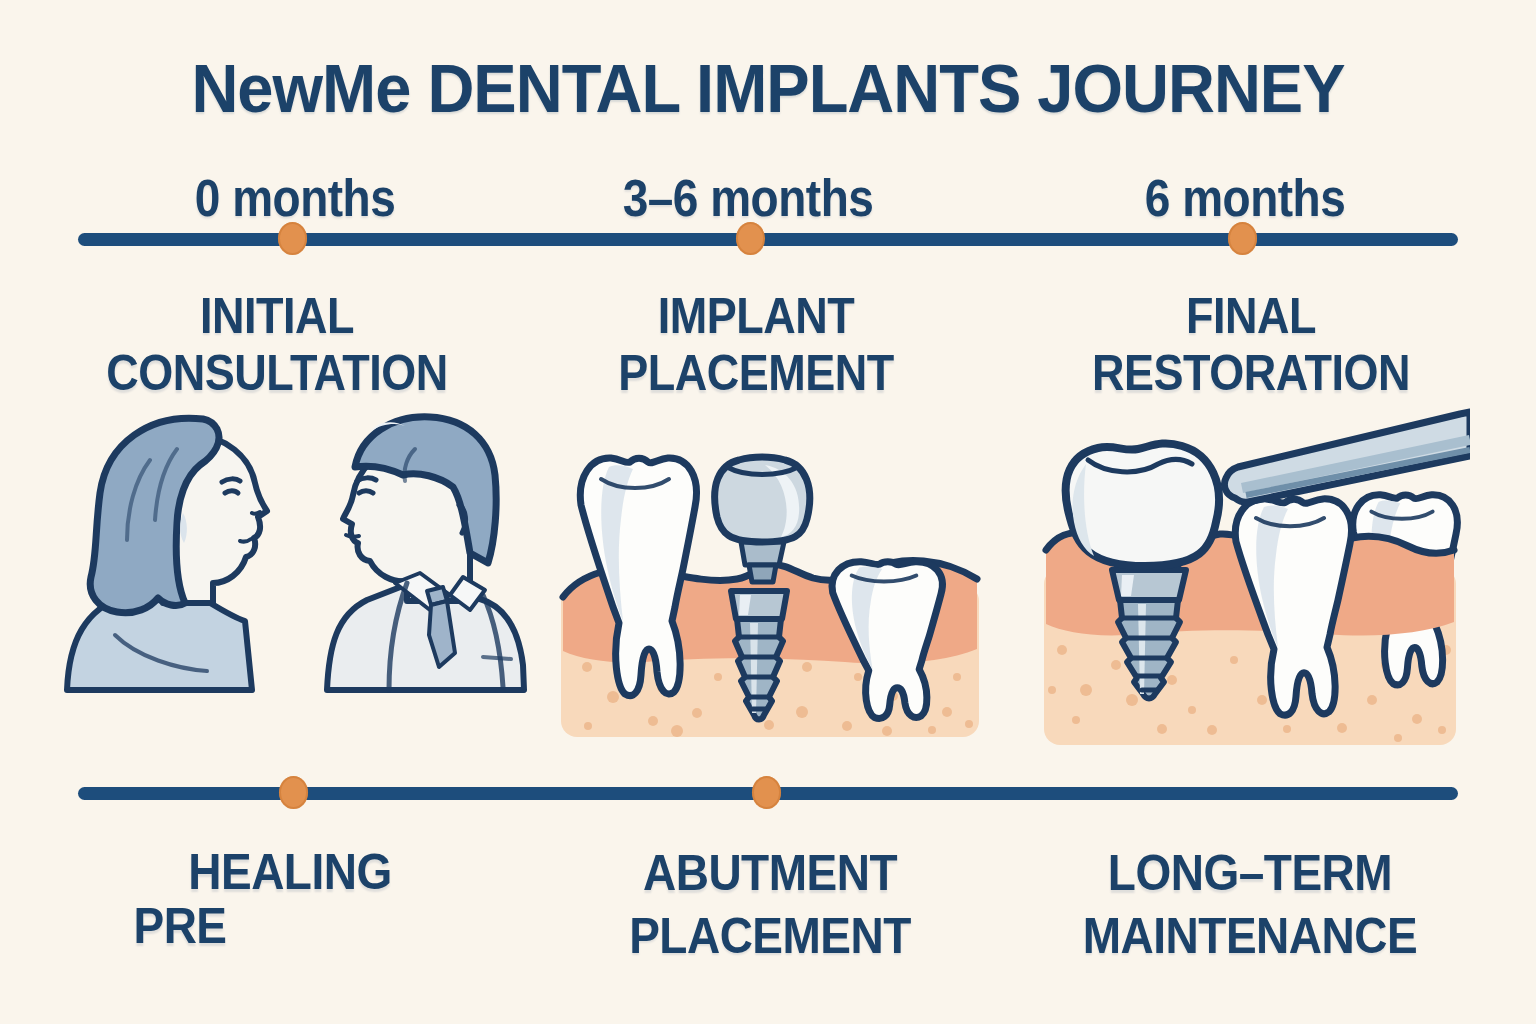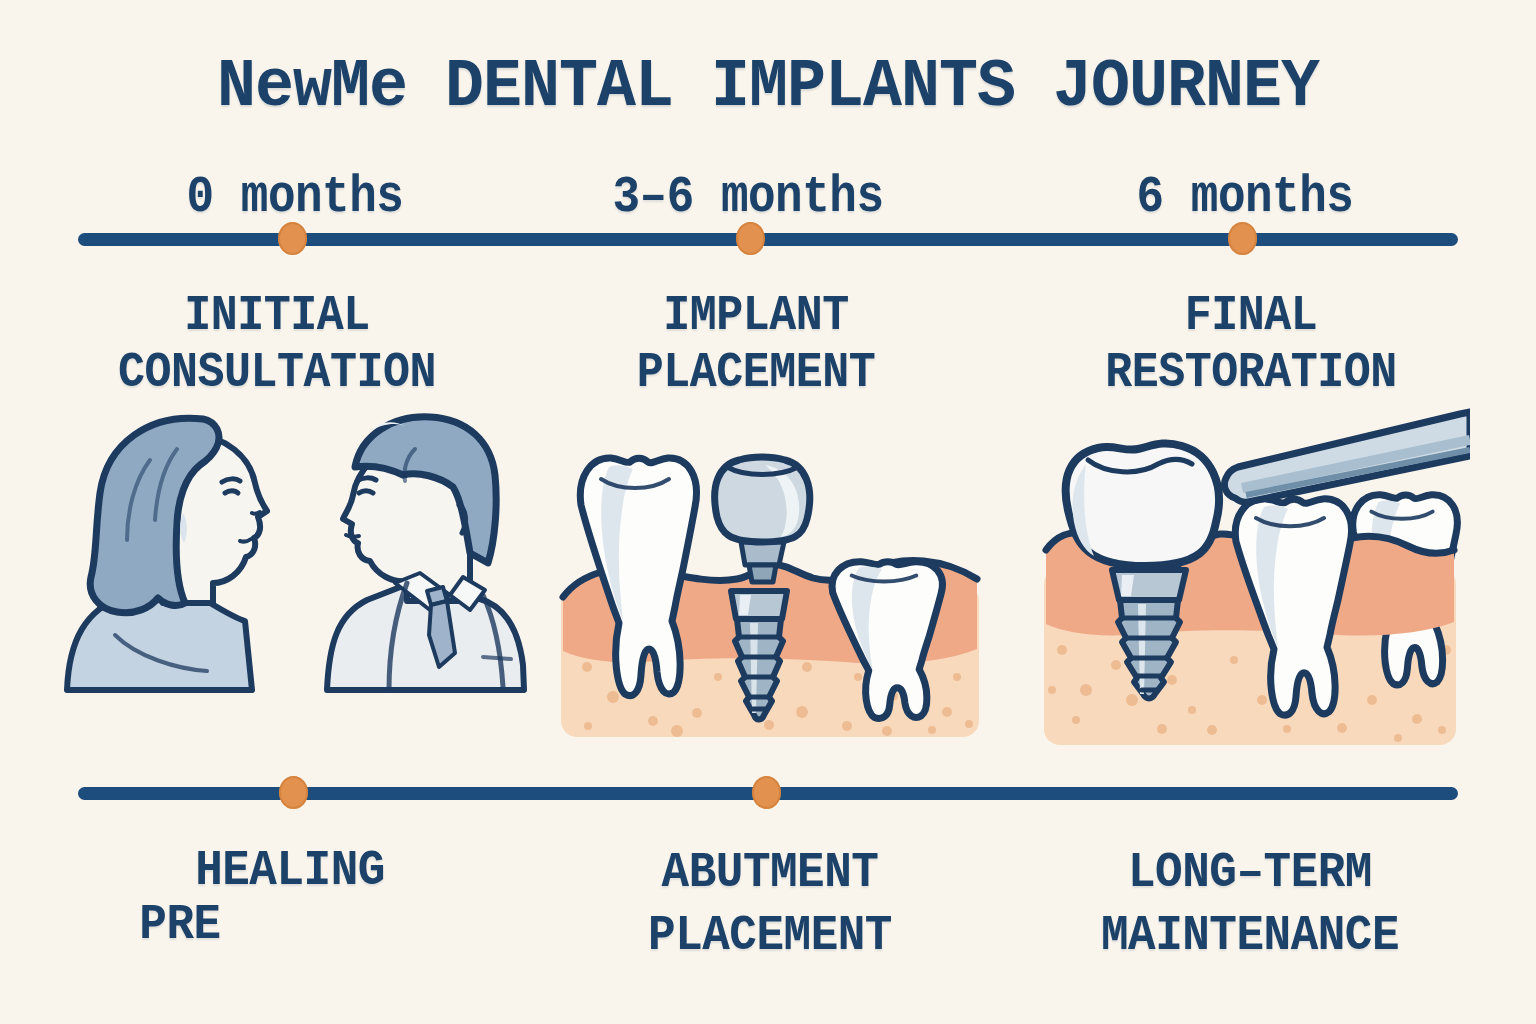--- a/index.html
+++ b/index.html
@@ -1,19 +1,19 @@
 <!DOCTYPE html>
 <html><head>
 <meta charset="utf-8">
 <style>
   html,body { margin:0; padding:0; }
   .canvas {
     position:relative; width:1536px; height:1024px; overflow:hidden;
     background:#faf5ec;
-    font-family:Liberation Mono, monospace;
+    font-family:Liberation Sans, sans-serif;
     color:#1c4269;
   }
   .title {
     position:absolute; top:48px; left:0; width:100%;
     text-align:center; font-size:65px; font-weight:700; letter-spacing:-1px;
     transform:scaleY(1.06); transform-origin:center top;
     text-shadow:0 2px 2px rgba(30,60,95,.15);
     white-space:nowrap;
   }
   .tl-line {

